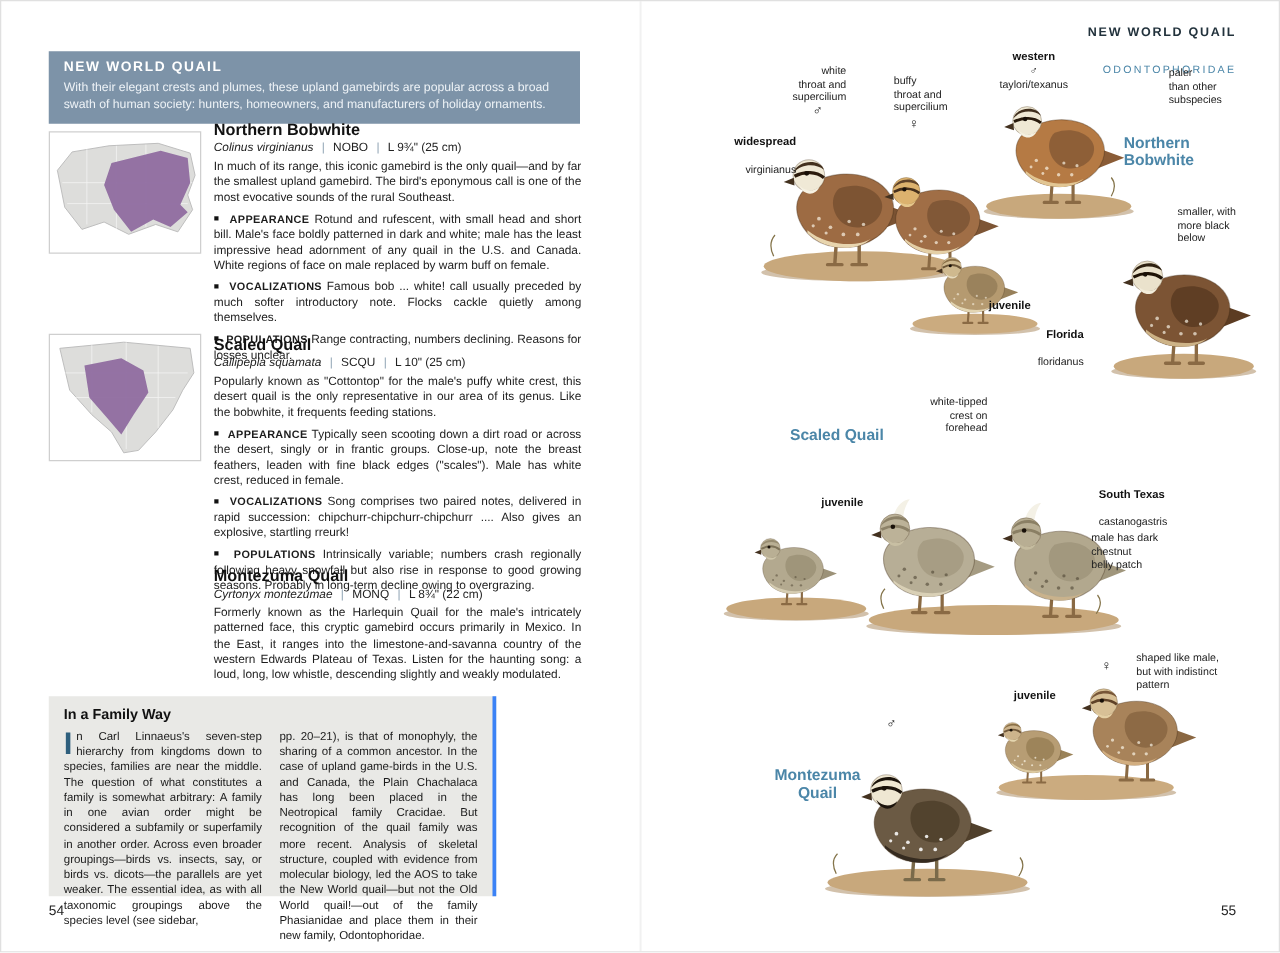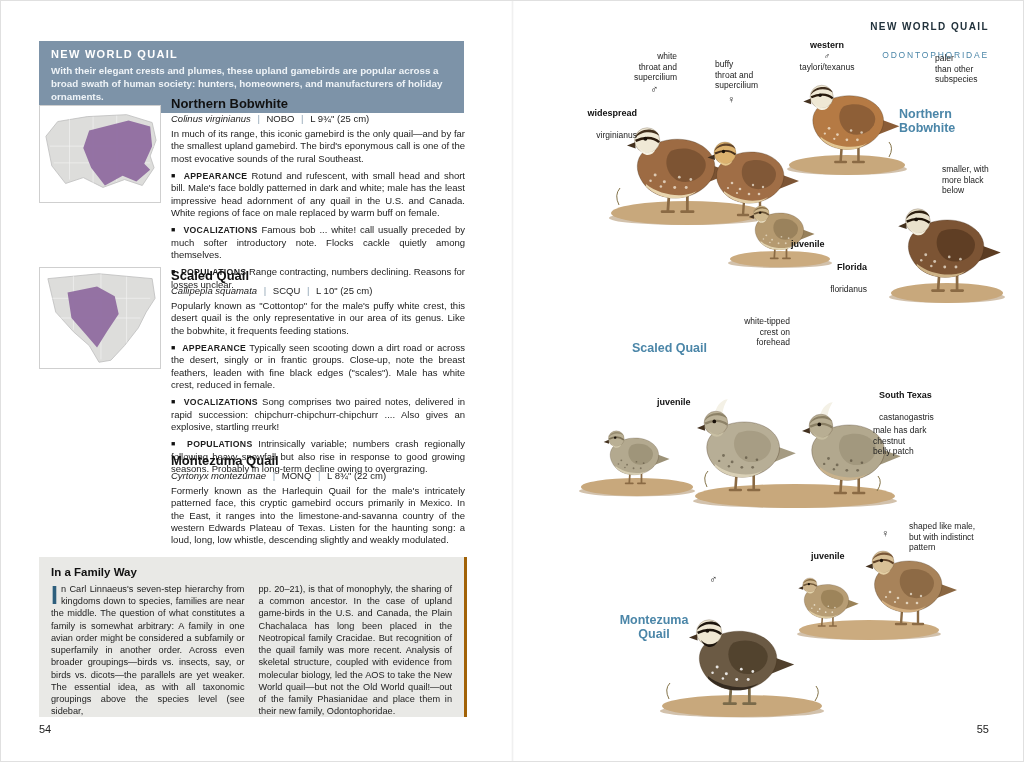--- a/index.html
+++ b/index.html
@@ -5,39 +5,39 @@
   html,body{margin:0;padding:0;background:#fafafa;}
   .spread{position:relative;width:1024px;height:762px;background:#ffffff;border:1px solid #e0e0e0;
           box-sizing:border-box;overflow:hidden;font-family:"Liberation Sans",sans-serif;margin:0 auto;}
   .gutter{position:absolute;left:510px;top:0;width:3px;height:100%;
           background:linear-gradient(90deg,rgba(0,0,0,0),rgba(0,0,0,0.06),rgba(0,0,0,0));}
 
   
   .intro-box{position:absolute;left:38px;top:40px;width:425px;background:#7d93a8;color:#fff;
              padding:7px 12px 9px;box-sizing:border-box;}
   .intro-title{font-size:11px;font-weight:bold;letter-spacing:1.3px;margin:0 0 4px;}
-  .intro-body{font-size:9.8px;line-height:1.35;color:#eef3f7;margin:0;font-weight:bold;}
+  .intro-body{font-size:9.8px;line-height:1.35;color:#eef3f7;margin:0;}
 
   .range-map{position:absolute;left:38px;width:122px;background:#fff;border:1px solid #cfcfcf;box-sizing:border-box;}
   #map-bobwhite{top:104px;height:98px;}
   #map-scaled{top:266px;height:102px;}
   .range-map svg{display:block;width:100%;height:100%;}
 
   .species{position:absolute;left:170px;width:294px;}
   #sp1{top:95px;} #sp2{top:267px;} #sp3{top:452px;}
   .sp-name{font-size:13px;font-weight:bold;color:#111;margin:0 0 2px;}
   .sp-meta{font-size:9.5px;color:#222;margin:0 0 4px;}
   .sp-meta .sci{font-style:italic;}
   .sp-meta .sep{color:#90a4b4;margin:0 4px;}
   .sp-text{font-size:9.5px;line-height:1.3;text-align:justify;color:#1c1c1c;margin:0 0 5px;}
   .bullet{font-size:7px;vertical-align:1.5px;margin-right:3px;color:#111;}
   .kw{font-weight:bold;font-size:8.7px;letter-spacing:0.3px;}
 
-  .sidebar{position:absolute;left:38px;top:556px;width:428px;height:160px;background:#e9e9e6;
-           border-right:3px solid #a16207;box-sizing:border-box;padding:9px 12px 8px;}
+  .sidebar{position:absolute;left:38px;top:556px;width:358px;height:160px;background:#e9e9e6;
+           border-right:3px solid #3b82f6;box-sizing:border-box;padding:9px 12px 8px;}
   .sidebar-title{font-size:11.5px;font-weight:bold;color:#111;margin:0 0 5px;}
   .sidebar-cols{display:flex;gap:14px;}
   .sidebar-col{flex:1;font-size:9.2px;line-height:1.33;text-align:justify;color:#1c1c1c;}
   .dropcap{float:left;font-size:25px;line-height:0.82;font-weight:bold;color:#2e5f7d;margin:2px 3px 0 0;}
 
   .page-num{position:absolute;top:722px;font-size:11px;color:#222;}
   #pn54{left:38px;} #pn55{right:34px;}
 
   
   .rp-header{position:absolute;right:34px;top:20px;text-align:right;}

